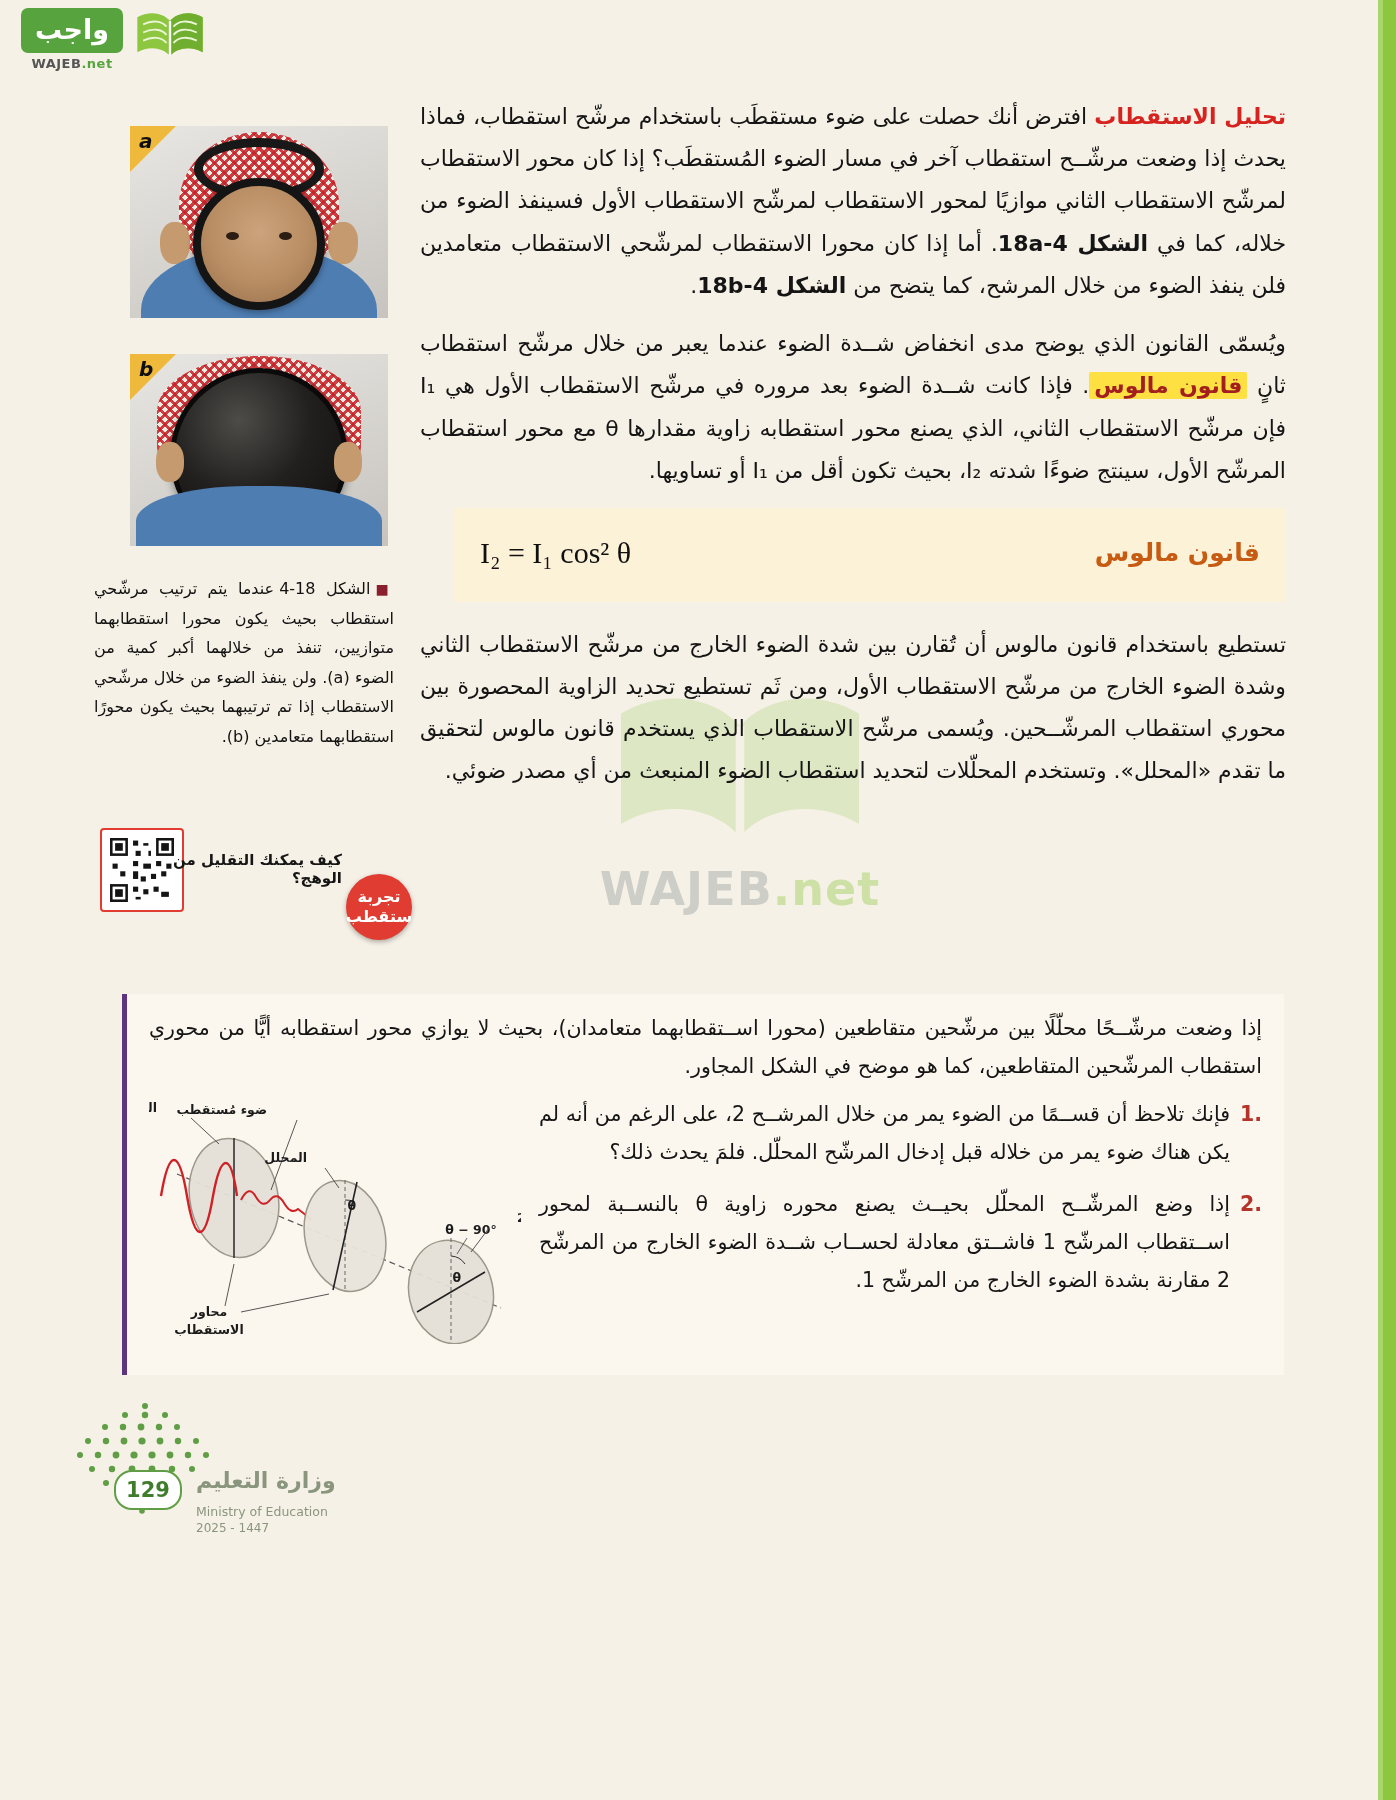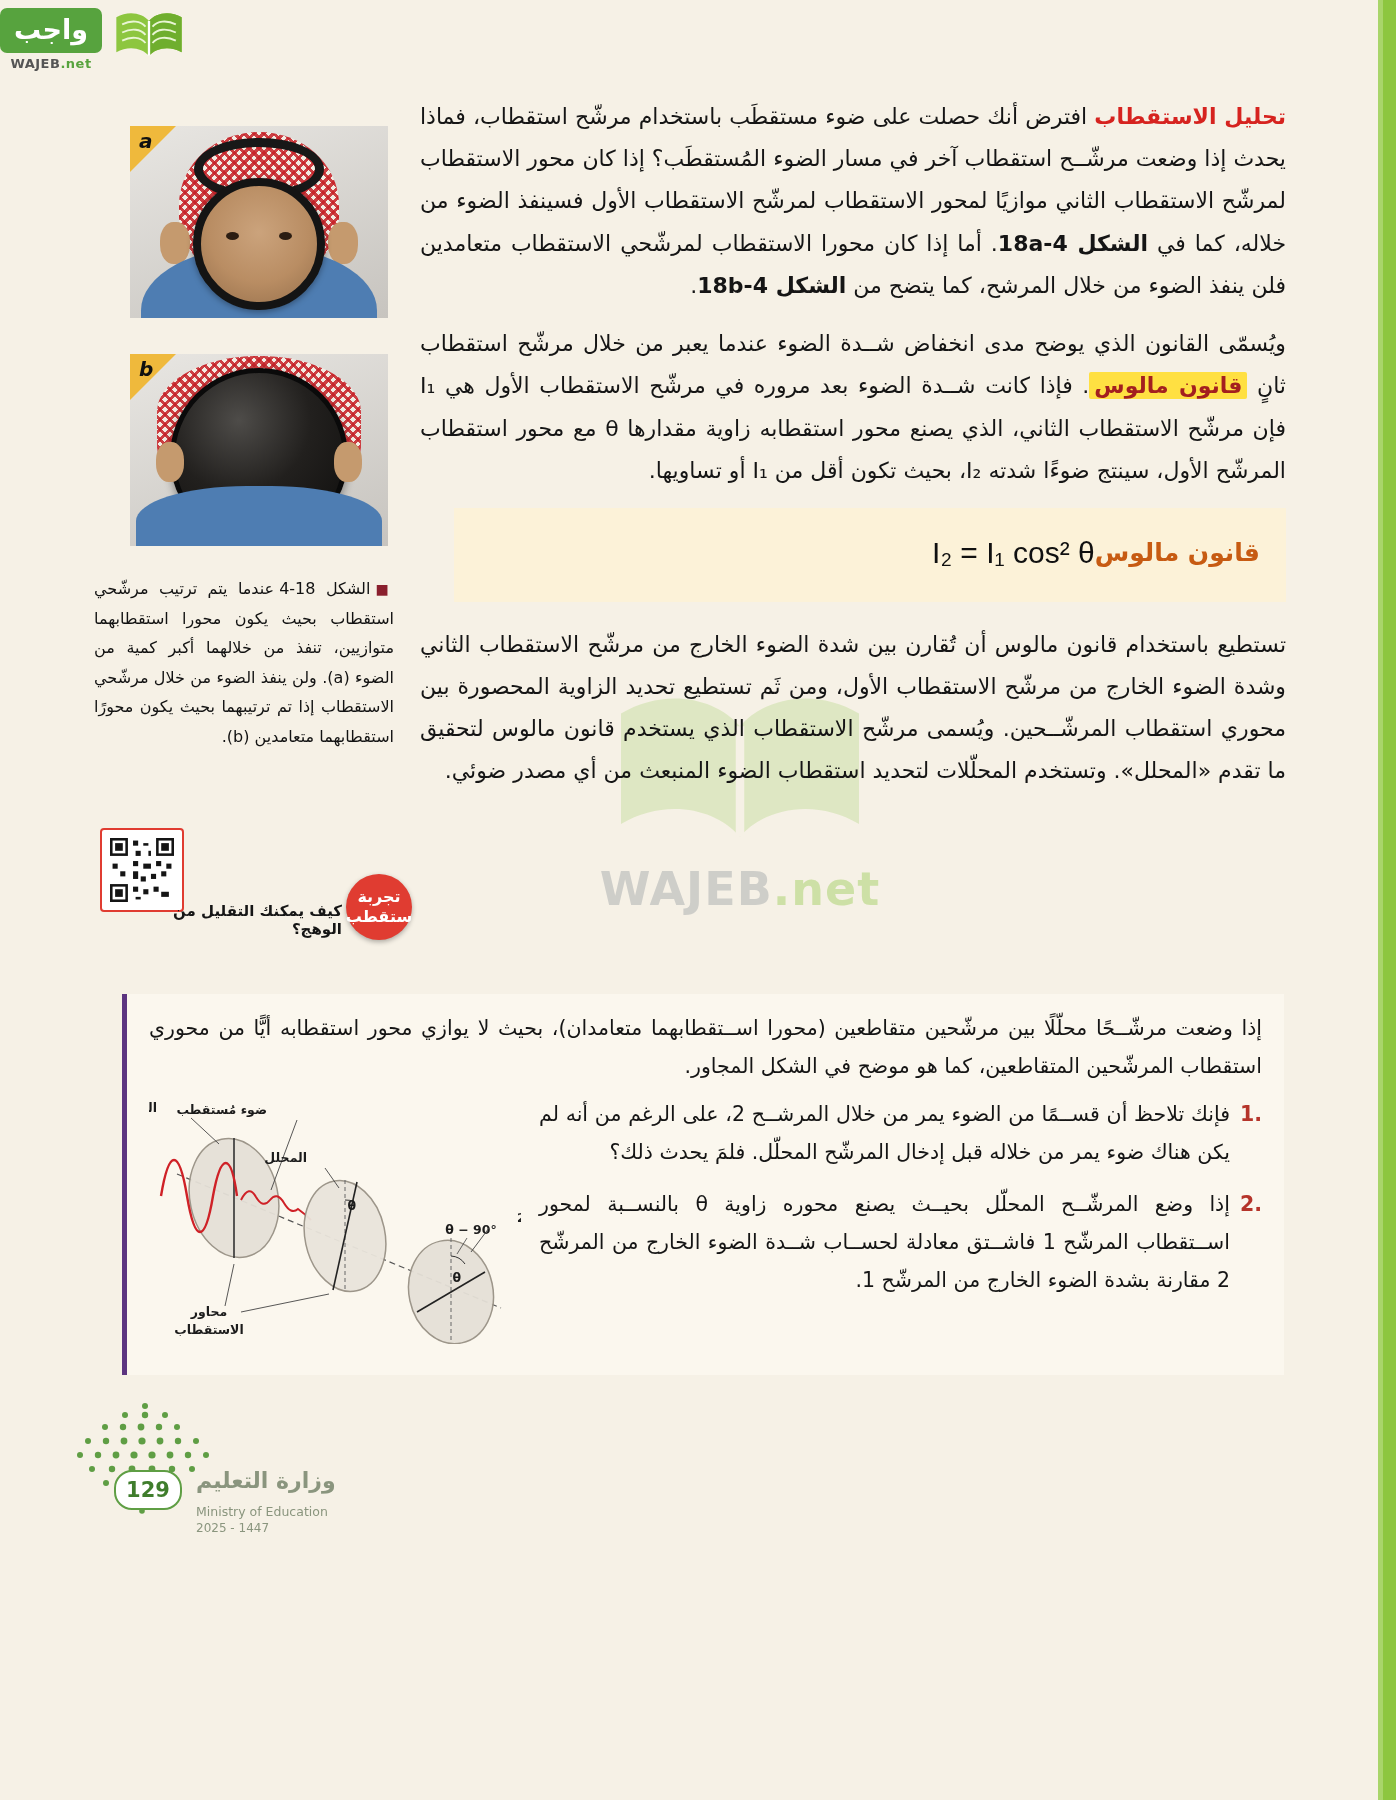--- a/index.html
+++ b/index.html
@@ -4,21 +4,21 @@
 <style>
   html,body{margin:0;padding:0;background:#ffffff;}
   .page{position:relative;width:1396px;height:1800px;background:#f6f1e6;overflow:hidden;
         font-family:"DejaVu Sans",sans-serif;color:#151515;}
 
   
   .green-edge{position:absolute;right:0;top:0;bottom:0;width:18px;background:#8dc63f;}
   .green-edge .inner{position:absolute;left:0;top:0;bottom:0;width:5px;background:#a9d56a;}
 
   
-  .logo{position:absolute;left:0;top:8px;display:flex;align-items:flex-start;gap:8px;z-index:5;}
+  .logo{position:absolute;left:21px;top:8px;display:flex;align-items:flex-start;gap:8px;z-index:5;}
   .logo-badge{background:#57a33e;color:#fff;font-weight:bold;font-size:27px;line-height:1;
               padding:8px 14px 10px;border-radius:7px;}
   .logo-site{font-size:13px;font-weight:bold;color:#555;margin-top:3px;text-align:center;letter-spacing:.5px;}
   .logo-site b{color:#57a33e;}
 
   
   .photo{position:absolute;left:130px;width:258px;height:192px;overflow:hidden;
          background:linear-gradient(160deg,#e8e6e2,#c7c4bf);}
   .photo-a{top:126px;} .photo-b{top:354px;}
   .corner{position:absolute;top:0;left:0;width:0;height:0;border-top:46px solid #efb93c;border-right:46px solid transparent;z-index:3;}
@@ -55,38 +55,38 @@
                font-size:16px;font-weight:normal;line-height:1.85;color:#121212;z-index:2;}
   .cap-bullet{color:#8a1f2d;font-size:14px;}
   .cap-title{margin:0 5px;}
 
   
   .qr-box{position:absolute;left:100px;top:828px;width:80px;height:80px;border:2px solid #e03c31;
           border-radius:4px;background:#fff;display:flex;align-items:center;justify-content:center;z-index:2;}
   .exp-badge{position:absolute;left:346px;top:874px;width:66px;height:66px;border-radius:50%;background:#e03c31;
              color:#fff;display:flex;flex-direction:column;align-items:center;justify-content:center;
              font-weight:bold;font-size:16px;line-height:1.25;z-index:3;box-shadow:0 2px 5px rgba(0,0,0,.3);}
-  .exp-q{position:absolute;left:146px;top:902px;width:196px;direction:rtl;text-align:right;
+  .exp-q{position:absolute;left:146px;top:851px;width:196px;direction:rtl;text-align:right;
          font-weight:bold;font-size:15px;z-index:2;}
   .exp-banner{position:absolute;left:94px;top:938px;width:320px;height:36px;background:#e03c31;border-radius:9px;
               color:#fff;display:flex;align-items:center;justify-content:center;font-size:13px;font-weight:bold;
               direction:rtl;z-index:2;padding:0 8px;box-sizing:border-box;}
 
   
   .main-col{position:absolute;left:420px;top:96px;width:866px;direction:rtl;text-align:justify;
             font-size:22px;line-height:1.92;z-index:2;}
   .main-col p{margin:0 0 16px;}
   .lead-red{color:#d6231f;font-weight:bold;}
   .bold{font-weight:bold;}
   .hl-yellow{background:#ffe042;color:#a31f1f;font-weight:bold;padding:1px 5px;border-radius:2px;}
 
   .malus-box{background:#fcf2d8;margin:10px 0 22px 34px;padding:16px 26px 20px;}
   .malus-head{display:flex;align-items:center;}
   .malus-title{color:#c75b12;font-weight:bold;font-size:25px;flex:0 0 auto;}
-  .malus-eq{flex:1;text-align:right;direction:ltr;font-family:Liberation Sans, sans-serif;font-size:30px;color:#101010;}
+  .malus-eq{flex:1;text-align:left;direction:ltr;font-family:Liberation Serif, serif;font-size:30px;color:#101010;}
   .malus-body{font-size:20.5px;line-height:1.9;margin-top:10px;}
 
   
   .watermark{position:absolute;left:530px;top:688px;width:420px;text-align:center;opacity:.38;z-index:1;}
   .watermark .wm-text{font-size:46px;font-weight:bold;color:#8f969c;letter-spacing:1px;}
   .watermark .wm-text b{color:#8dc63f;font-weight:bold;}
 
   
   .challenge{position:absolute;left:122px;top:994px;width:1162px;z-index:2;}
   .challenge-header{height:50px;border-radius:10px 10px 0 0;display:flex;align-items:center;direction:rtl;

